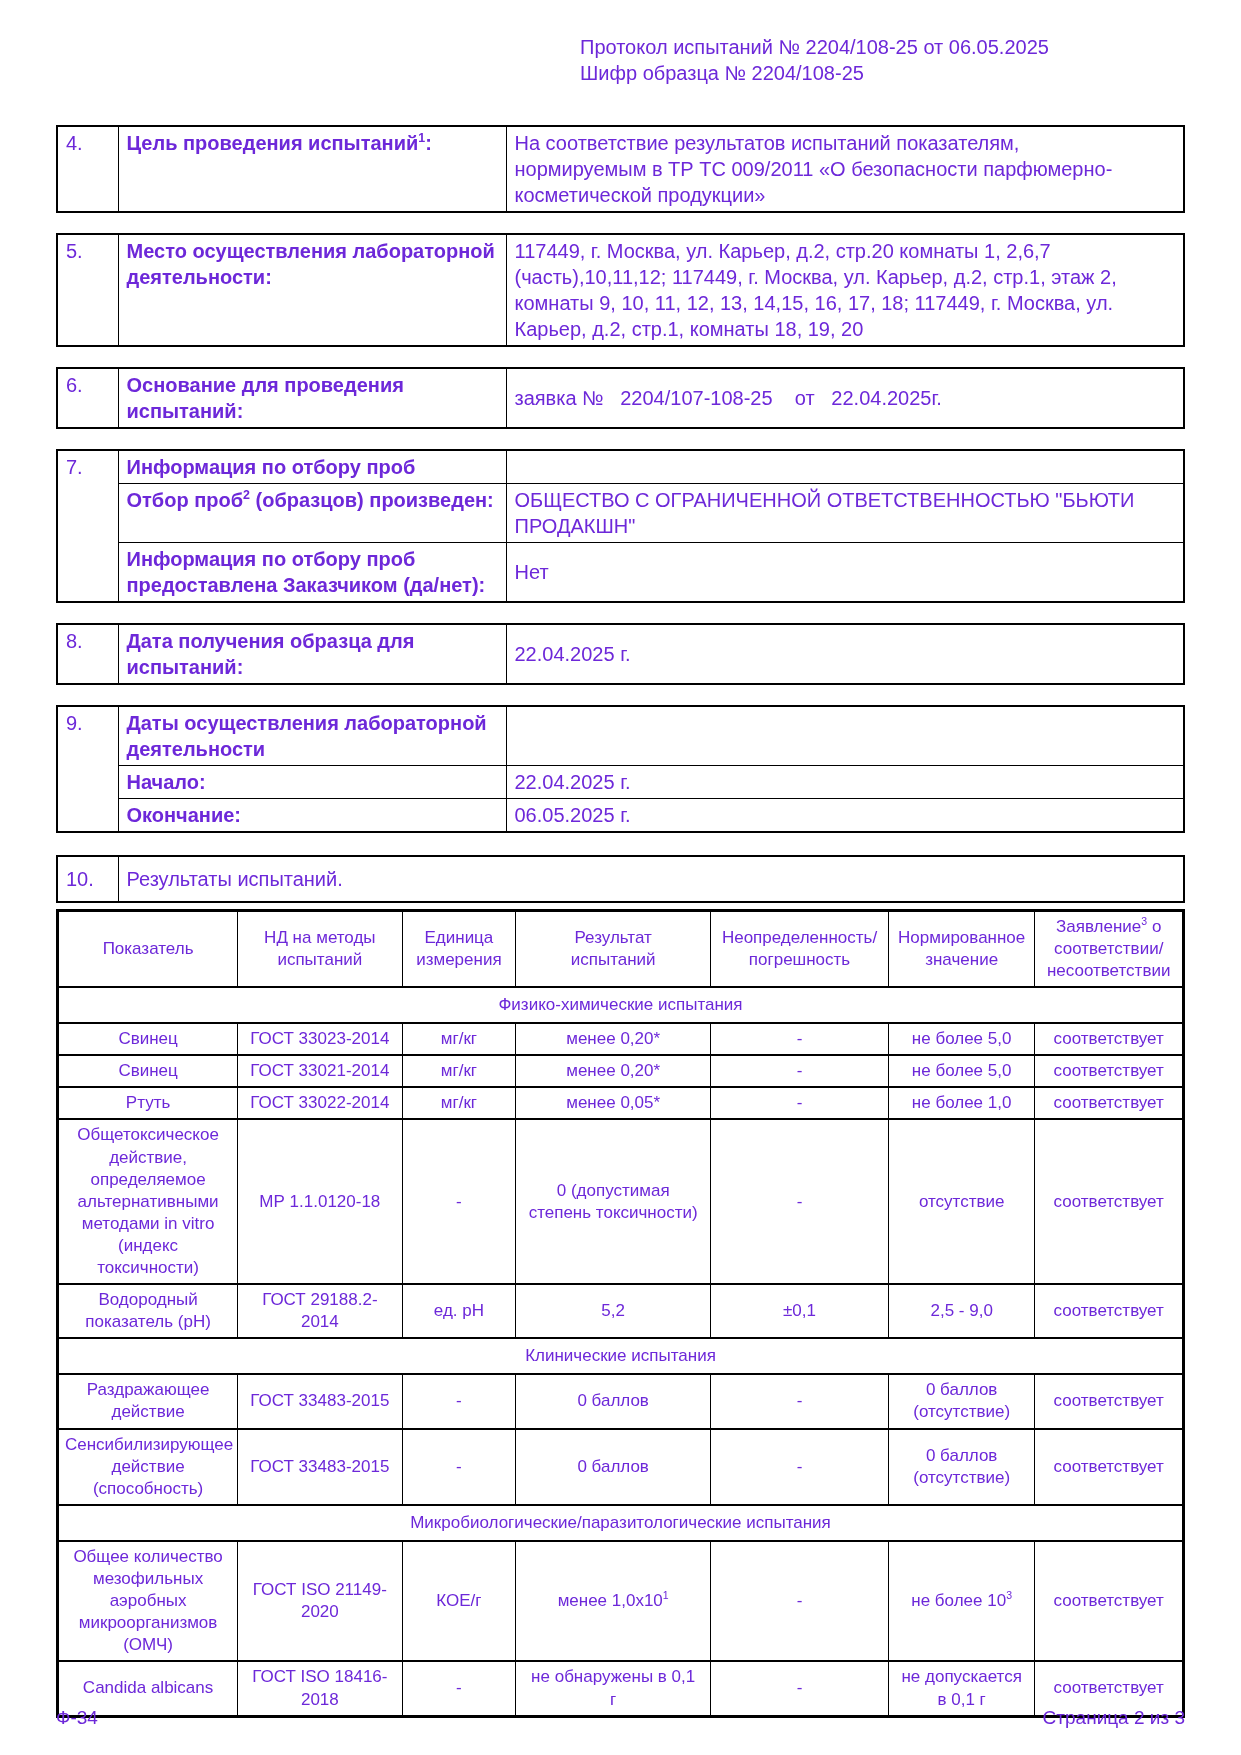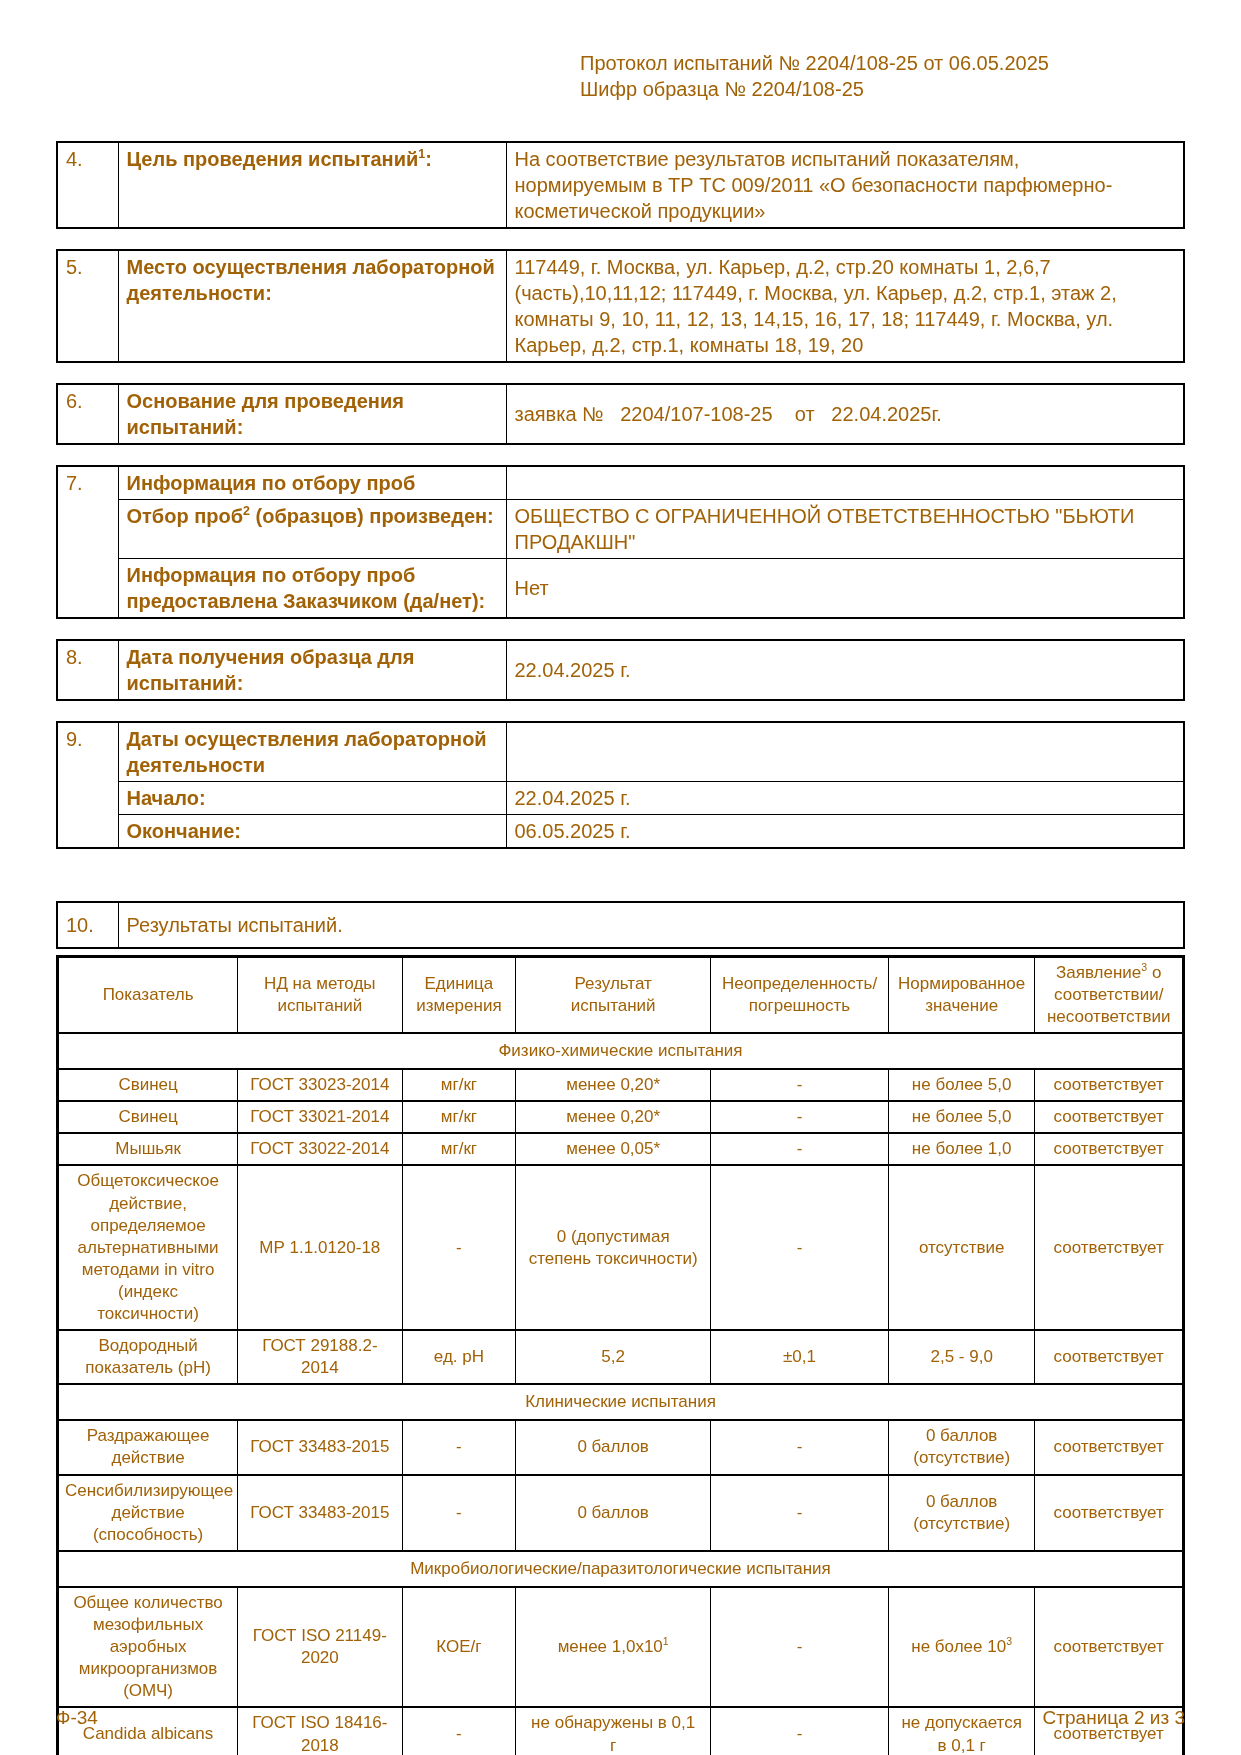--- a/index.html
+++ b/index.html
@@ -1,31 +1,31 @@
 <!DOCTYPE html>
 <html lang="ru"><head>
 <meta charset="utf-8">
 <style>
   html,body{margin:0;padding:0;background:#fff;}
   .page{
     width:1241px;height:1755px;background:#fff;position:relative;
-    box-sizing:border-box;padding:50px 56px 0 56px;
-    font-family:"Liberation Sans",sans-serif;color:#a16207;
+    box-sizing:border-box;padding:34px 56px 0 56px;
+    font-family:"Liberation Sans",sans-serif;color:#6d28d9;
   }
   .doc-header{margin-left:524px;font-size:20px;line-height:1.32;}
   table{border-collapse:collapse;width:100%;table-layout:fixed;}
   .info-table{border:2px solid #000;font-size:20px;margin-top:20px;}
   .info-table td{border:1px solid #000;padding:3px 8px;line-height:1.3;white-space:pre-line;}
   .info-table td.num{vertical-align:top;text-align:left;padding-left:8px;}
   .info-table td.label{vertical-align:top;font-weight:bold;}
   .info-table td.value{vertical-align:middle;}
   .keep-spaces{white-space:pre-wrap !important;}
   .c-num{width:61px;} .c-label{width:388px;}
   .mt-first{margin-top:38px;}
-  .band{margin-top:52px;}
+  .band{margin-top:22px;}
   .band td{padding:9px 8px;}
   .results-table{border:3px solid #000;font-size:17px;margin-top:6px;}
   .results-table th,.results-table td{
     border:1px solid #000;border-top-width:2px;border-bottom-width:2px;
     padding:4px 6px;text-align:center;vertical-align:middle;
     line-height:1.3;white-space:pre-line;font-weight:normal;
   }
   .results-table td.section-title{font-weight:normal;padding:6px;}
   sup{font-size:0.62em;line-height:0;}
   .footer{
@@ -217,21 +217,21 @@
         <tr>
           <td>Свинец</td>
           <td>ГОСТ 33021-2014</td>
           <td>мг/кг</td>
           <td>менее 0,20*</td>
           <td>-</td>
           <td>не более 5,0</td>
           <td>соответствует</td>
         </tr>
         <tr>
-          <td>Мышьяк</td>
+          <td>Ртуть</td>
           <td>ГОСТ 33022-2014</td>
           <td>мг/кг</td>
           <td>менее 0,05*</td>
           <td>-</td>
           <td>не более 1,0</td>
           <td>соответствует</td>
         </tr>
         <tr>
           <td>Общетоксическое действие, определяемое альтернативными методами in vitro (индекс токсичности)</td>
           <td>МР 1.1.0120-18</td>

